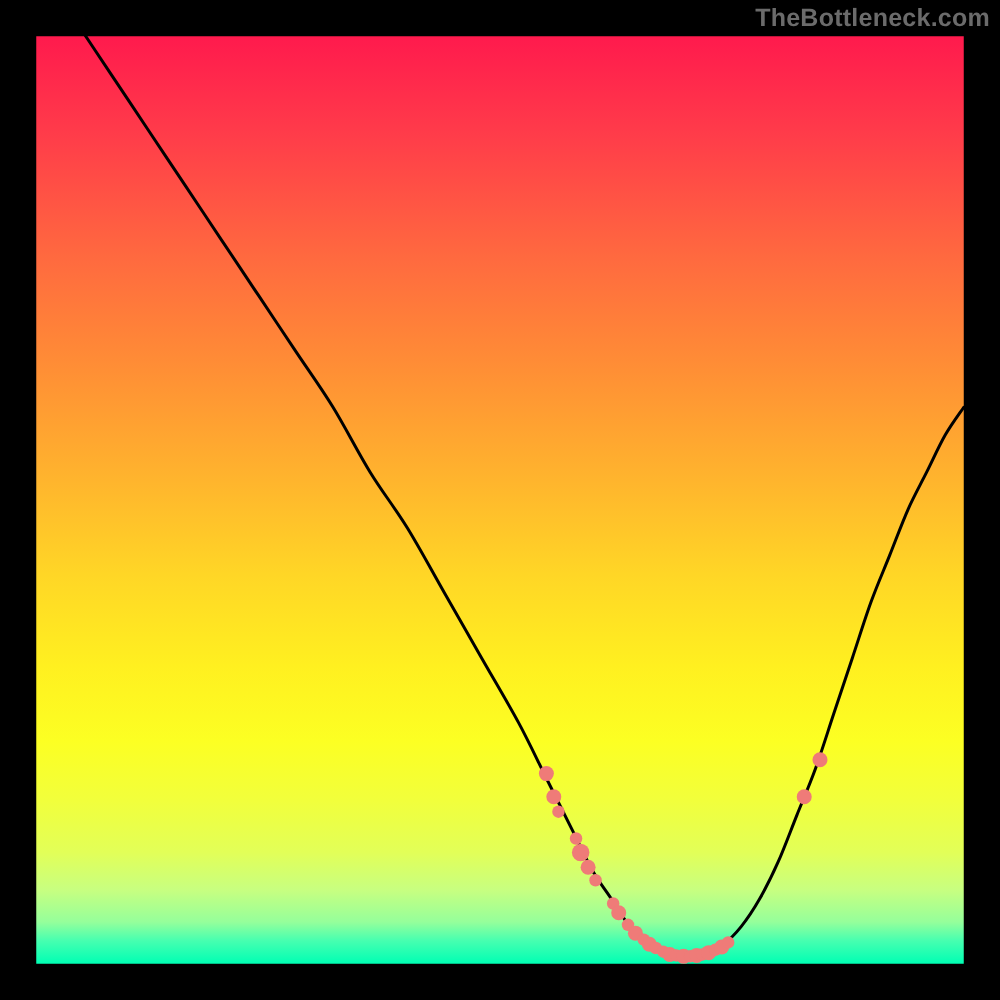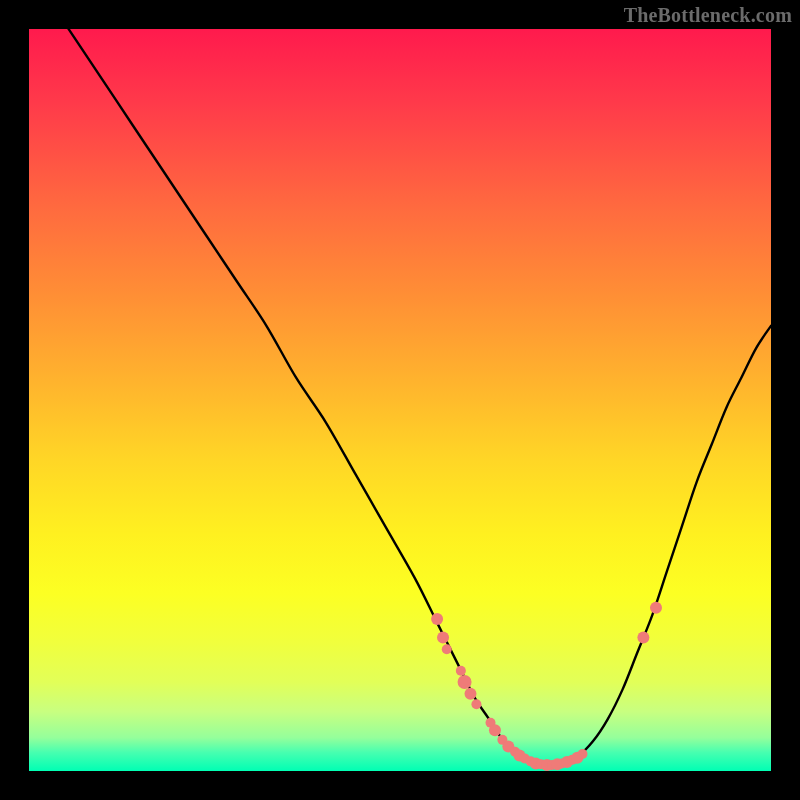--- a/index.html
+++ b/index.html
@@ -44,21 +44,20 @@
   }
   .attribution {
     position: absolute;
     top: 4px;
     right: 8px;
     color: #6b6b6b;
     font-size: 20px;
     font-weight: 600;
     letter-spacing: 0.2px;
     user-select: none;
-    font-family: Liberation Serif, serif;
   }
   svg.curve {
     position: absolute;
     left: 0;
     top: 0;
     width: 742px;
     height: 742px;
     overflow: visible;
   }
 </style>

